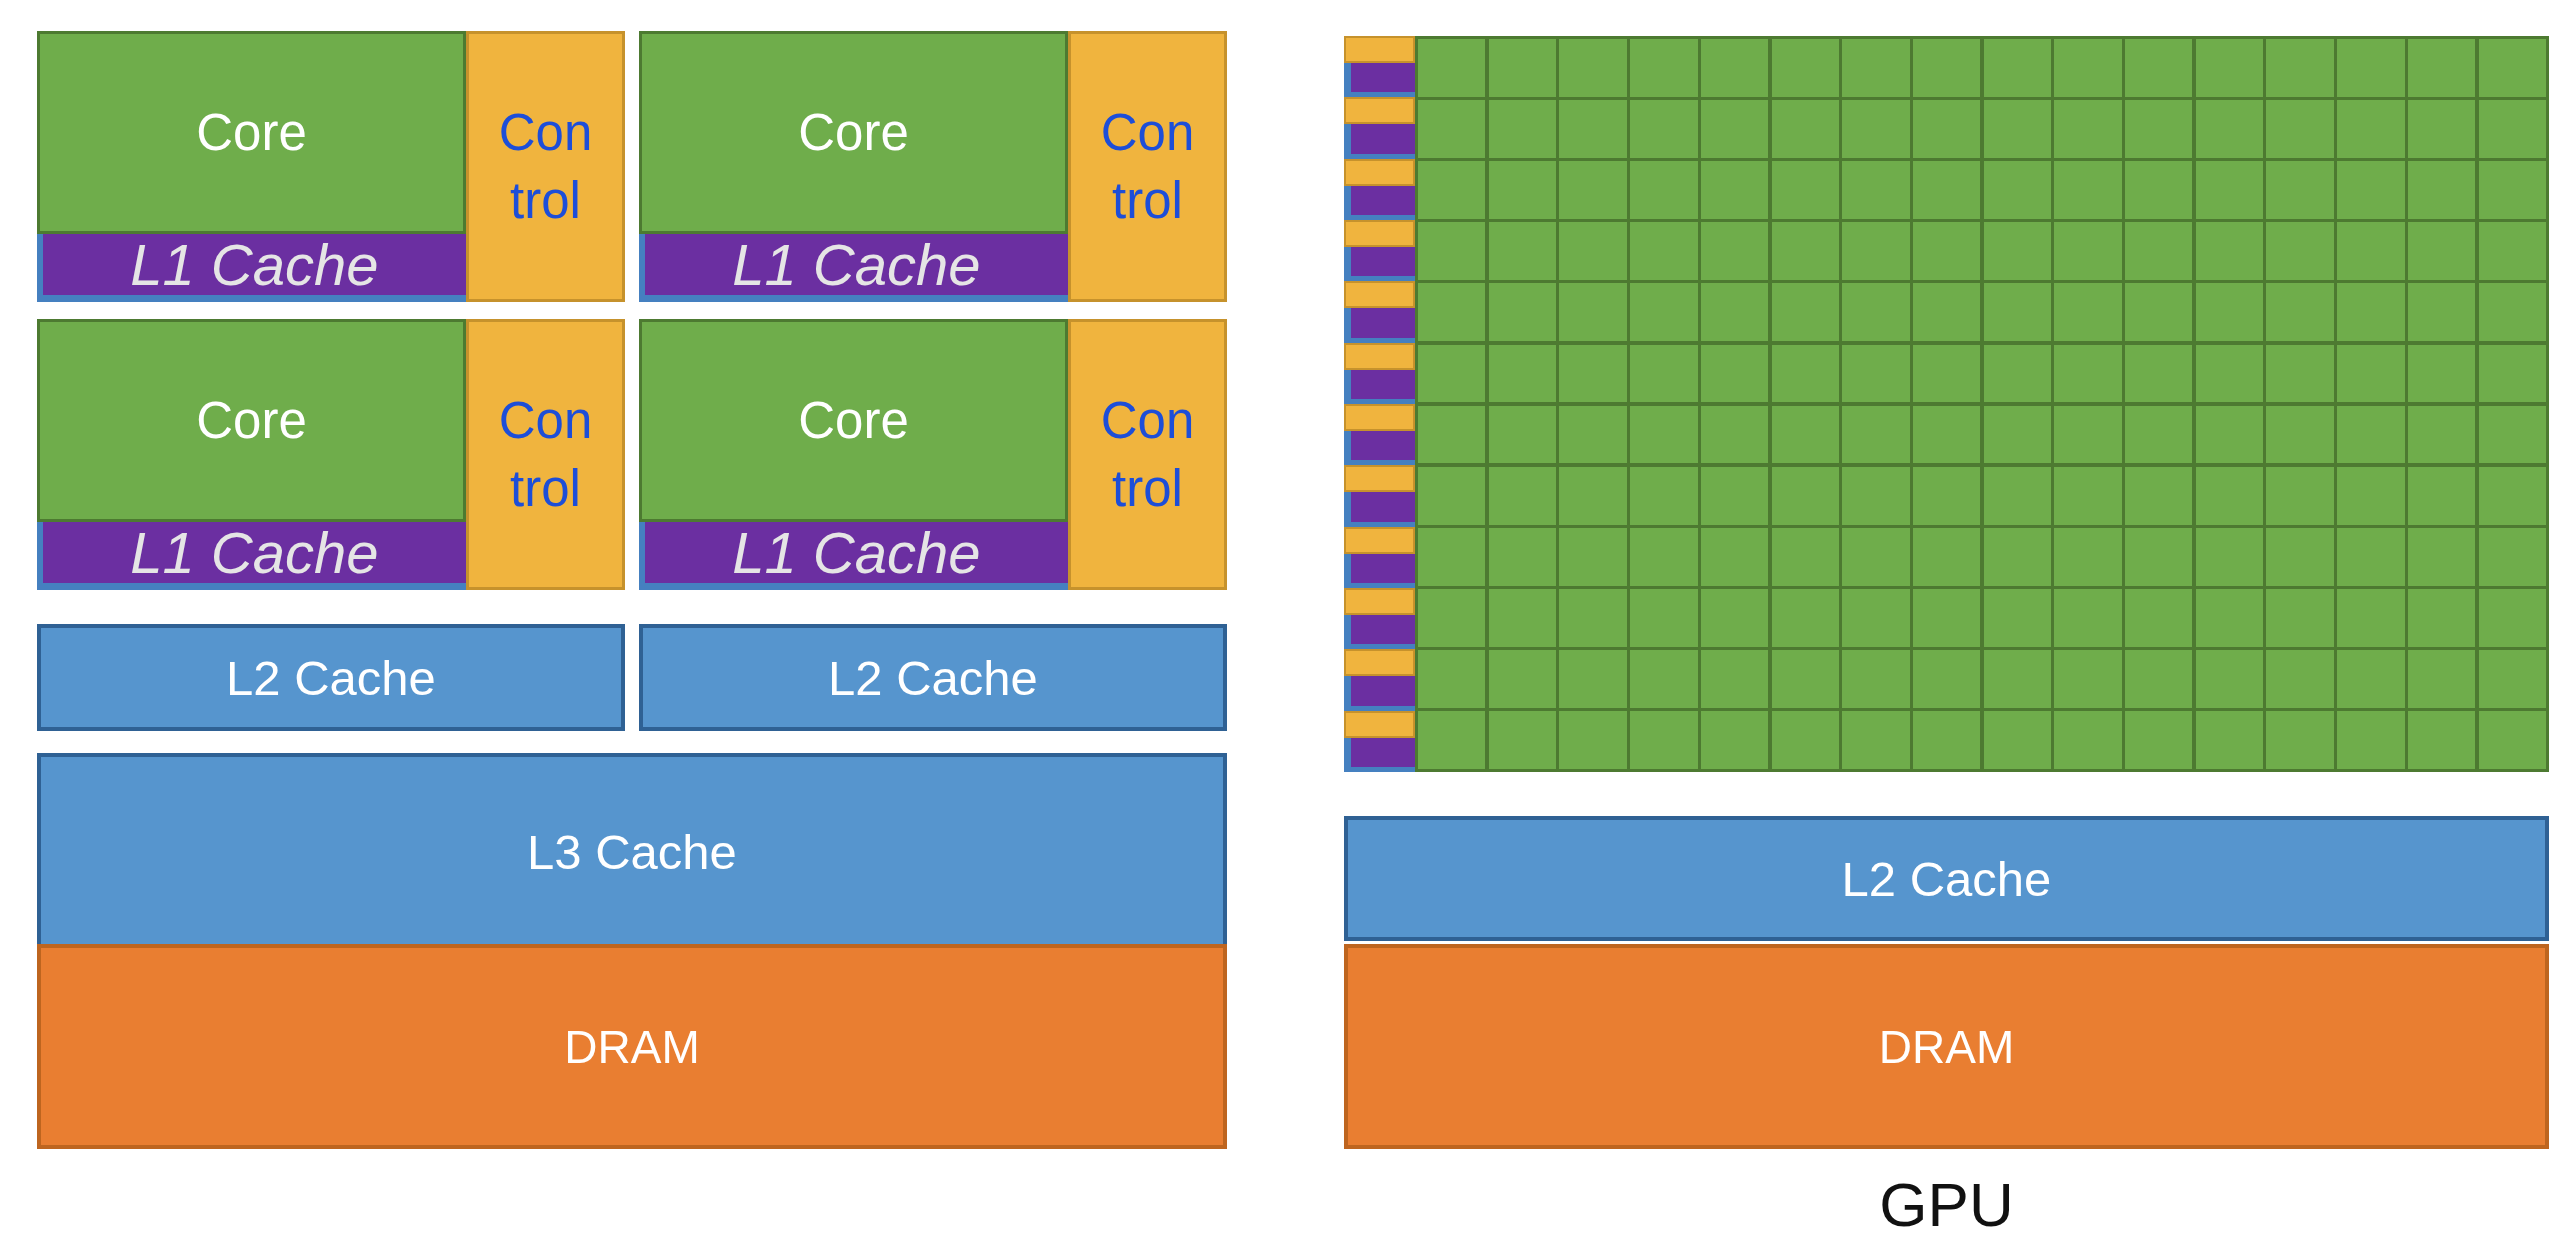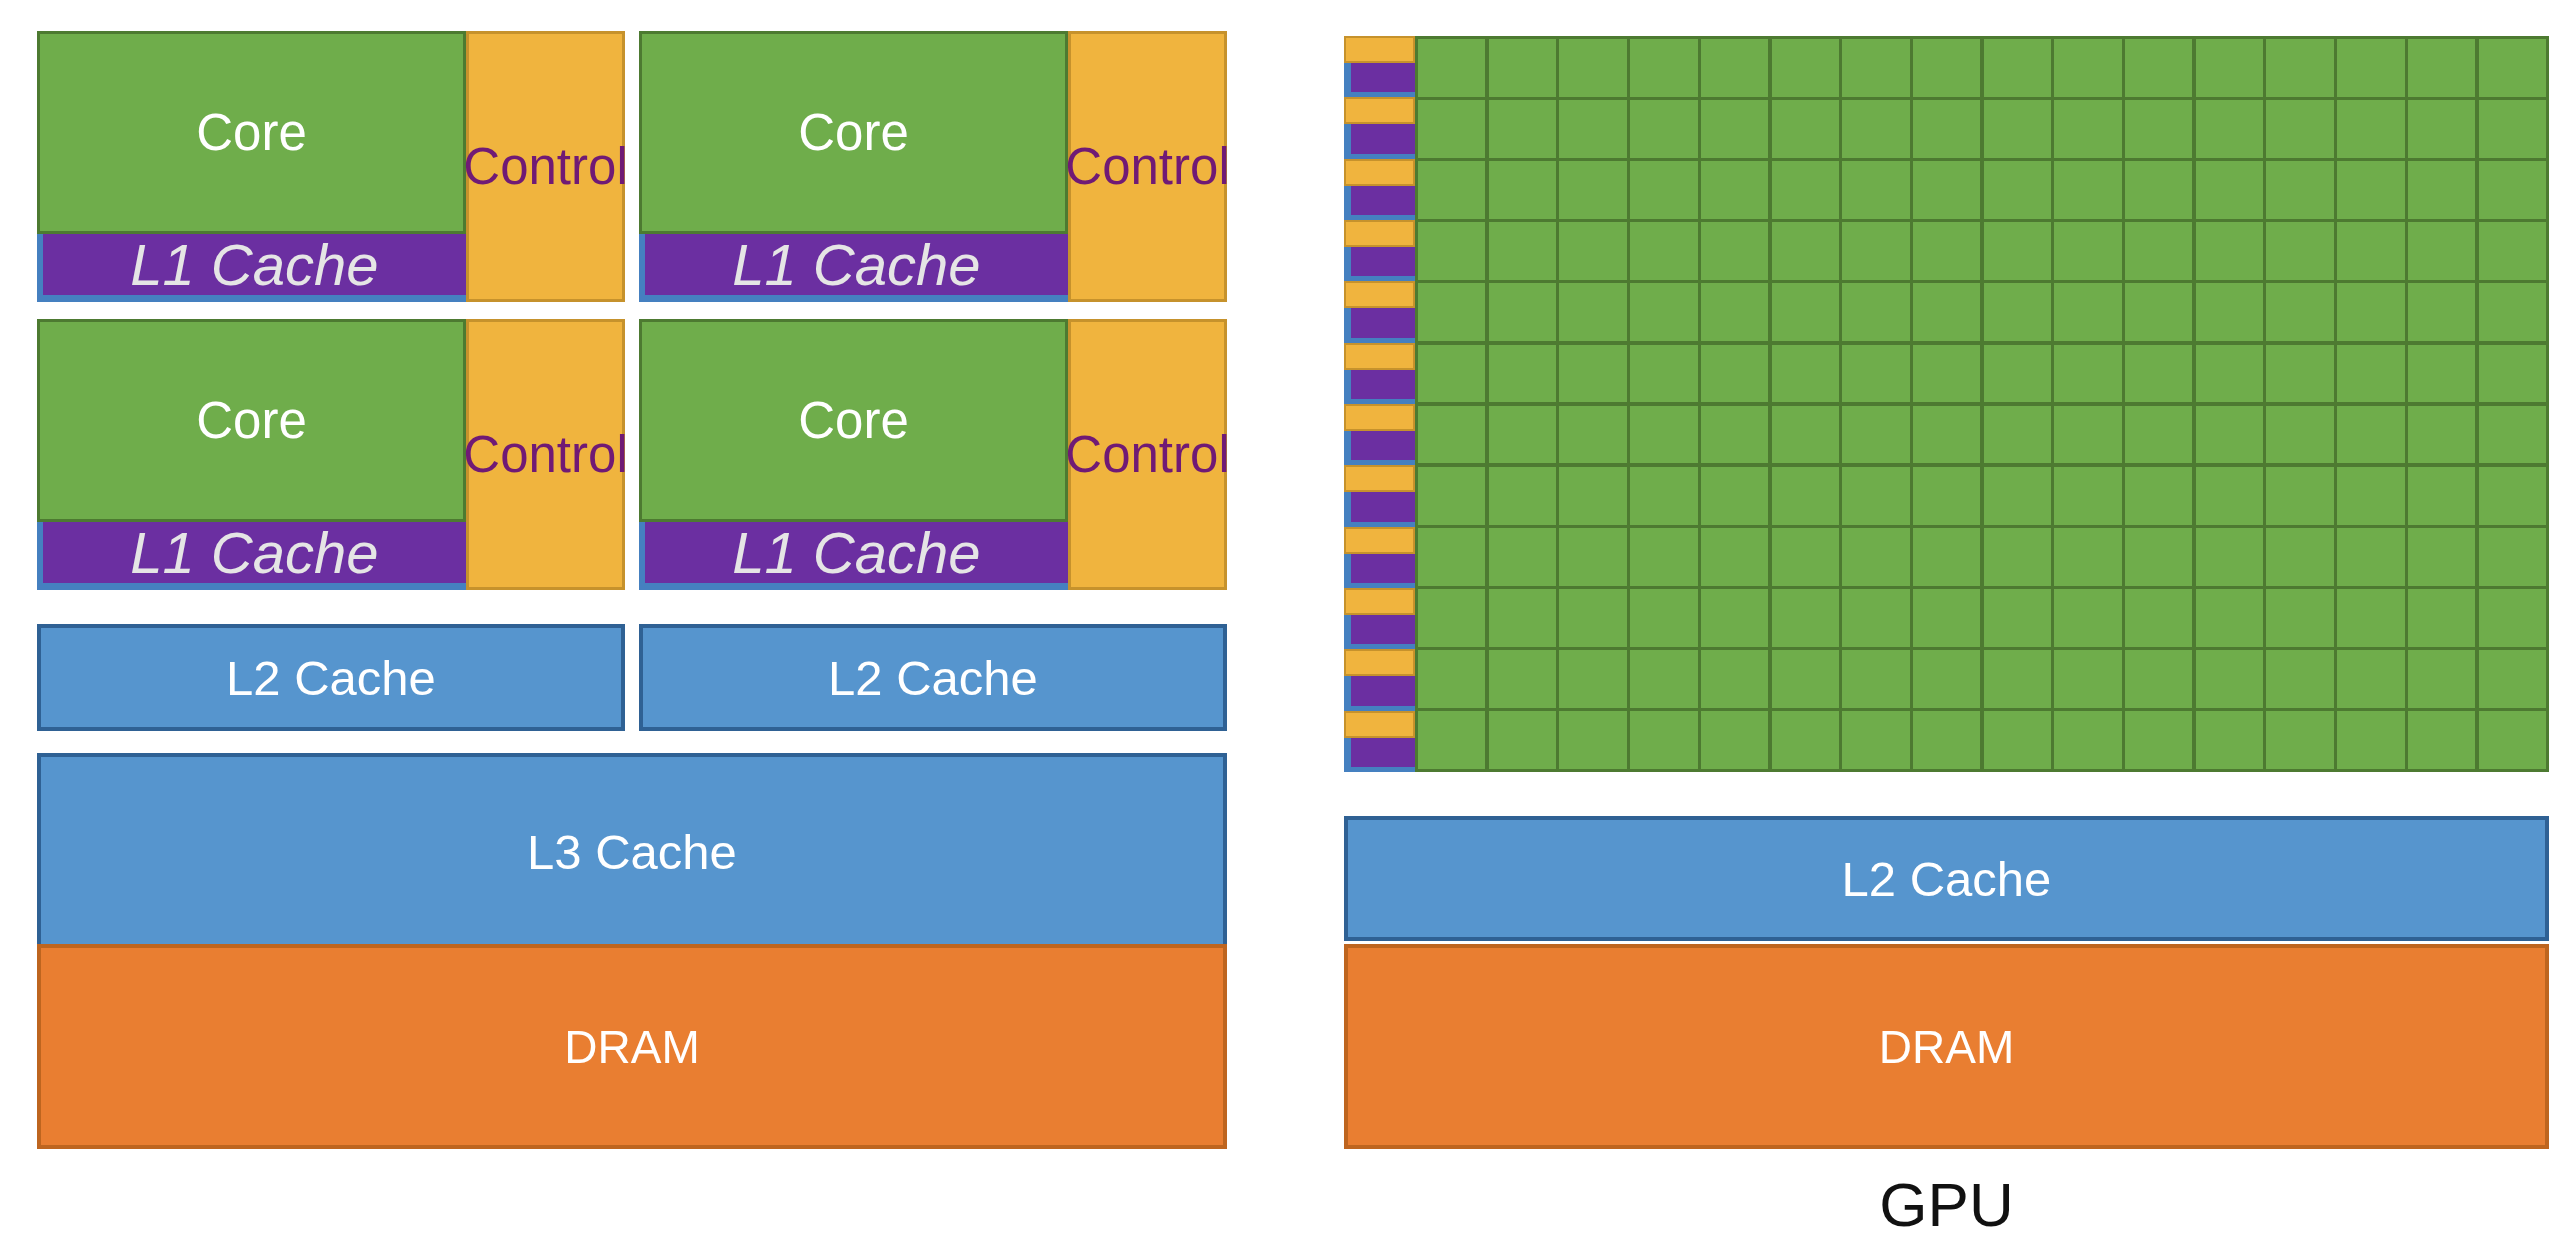--- a/index.html
+++ b/index.html
@@ -38,22 +38,22 @@
     left:0;top:0;width:429px;height:203px;
     background:var(--core-green);
     border:3.3px solid var(--green-border);
     display:flex;align-items:center;justify-content:center;
     color:#fff;font-size:51px;
   }
   .control-box{
     left:429px;top:0;width:159px;height:271px;
     background:var(--control-yellow);
     border:3.3px solid var(--yellow-border);
-    display:flex;align-items:center;justify-content:center;
-    color:#701a75;font-size:51px;line-height:1.32;
+    display:flex;flex-direction:column;align-items:center;justify-content:center;
+    color:#1d4ed8;font-size:51px;line-height:1.32;
   }
   .l1-back{
     left:0;top:203px;width:429px;height:68px;
     background:var(--strip-blue);
   }
   .l1-bar{
     position:absolute;left:5.7px;top:0;right:0;bottom:7.4px;
     background:var(--cache-purple);
     display:flex;align-items:center;justify-content:center;
     color:#e5e5e5;font-size:58px;font-style:italic;

